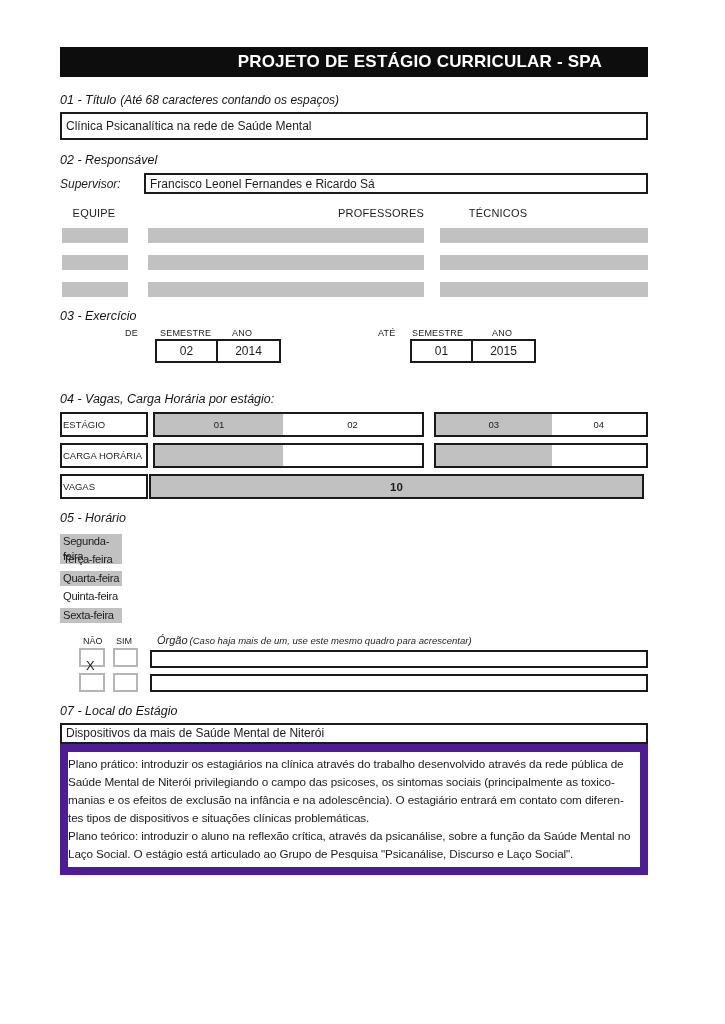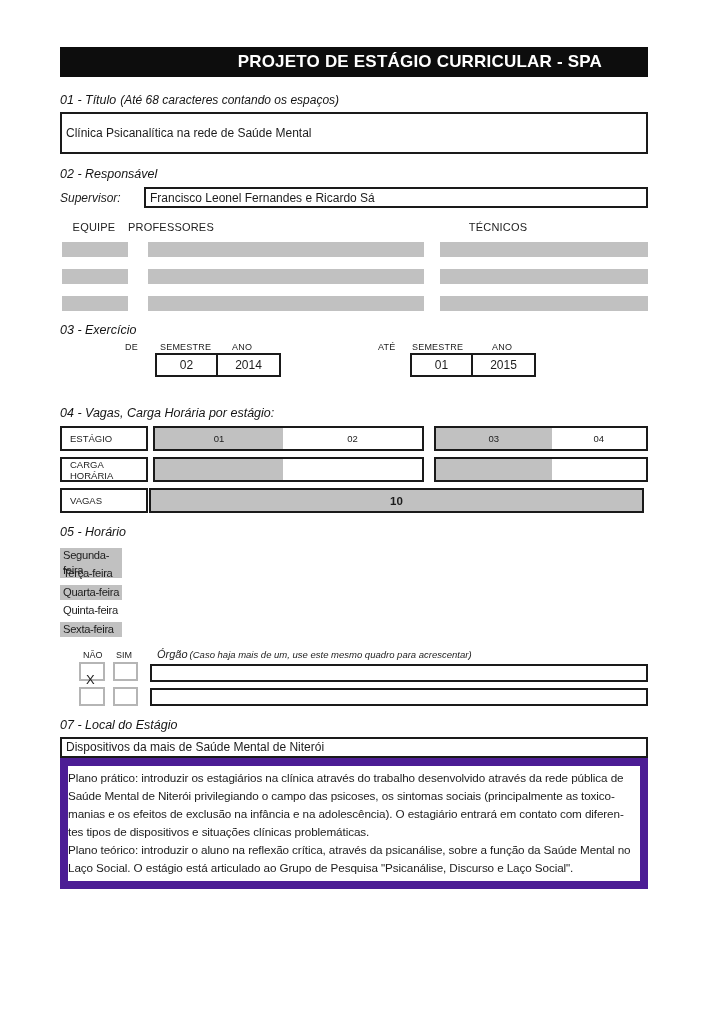--- a/index.html
+++ b/index.html
@@ -15,31 +15,31 @@
 
   
   .heading { font-style:italic; font-size:12.5px; color:#151515; }
   .h-hint { font-size:12px; margin-left:4px; }
 
   
   .field-box { border:2px solid #1a1a1a; background:#fff; display:flex; align-items:center;
                padding-left:4px; font-size:12px; }
 
   .title-heading { margin-top:16px; }
-  .title-box { margin-top:5px; height:42px; }
+  .title-box { margin-top:5px; height:28px; }
 
   .resp-heading { margin-top:13px; }
   .supervisor-row { margin-top:6px; display:flex; align-items:center; }
   .sup-label { font-style:italic; font-size:12px; width:84px; flex:none; }
   .sup-box { flex:1; height:21px; }
 
   
   .team-headers { margin-top:13px; display:flex; font-size:11px; letter-spacing:0.2px; }
   .th1 { width:68px; text-align:center; }
-  .th2 { width:296px; text-align:left; }
+  .th2 { width:296px; text-align:right; }
   .th3 { width:224px; text-align:center; transform:translateX(-38px); }
   .team-table { margin-top:9px; }
   .team-row { display:flex; height:15px; margin-bottom:12px; }
   .tc { background:var(--bar-gray,#c1c1c1); }
   .tc1 { width:66px; margin-left:2px; }
   .tc2 { width:276px; margin-left:20px; }
   .tc3 { width:208px; margin-left:16px; }
 
   
   .ex-heading { margin-top:1px; }
@@ -49,21 +49,21 @@
   .lab-ate { left:318px; } .lab-sem2 { left:352px; } .lab-ano2 { left:432px; }
   .se-box { position:absolute; top:14px; display:flex; border:2px solid #1a1a1a; height:24px; }
   .de-box { left:95px; } .ate-box { left:350px; }
   .se-cell { width:61px; display:flex; align-items:center; justify-content:center; font-size:12px; }
   .se-cell.first { border-right:2px solid #1a1a1a; }
 
   
   .vagas-heading { margin-top:11px; }
   .v-row { display:flex; margin-top:6px; height:25px; }
   .v-label { width:88px; border:2px solid #1a1a1a; display:flex; align-items:center;
-             padding-left:8px; font-size:9.5px; flex:none; }
+             padding-left:1px; font-size:9.5px; flex:none; }
   .v-box { border:2px solid #1a1a1a; display:flex; height:25px; }
   .v-boxA { width:271px; margin-left:5px; }
   .v-boxB { width:214px; margin-left:10px; }
   .half { display:flex; align-items:center; justify-content:center; font-size:9.5px; }
   .v-boxA .half.g { width:48%; background:var(--bar-gray,#c1c1c1); }
   .v-boxA .half.w { width:52%; }
   .v-boxB .half.g { width:55%; background:var(--bar-gray,#c1c1c1); }
   .v-boxB .half.w { width:45%; }
   .vagas-box { width:495px; margin-left:1px; background:var(--bar-gray,#c1c1c1);
                align-items:center; justify-content:center; font-size:11.5px; font-weight:bold; }

